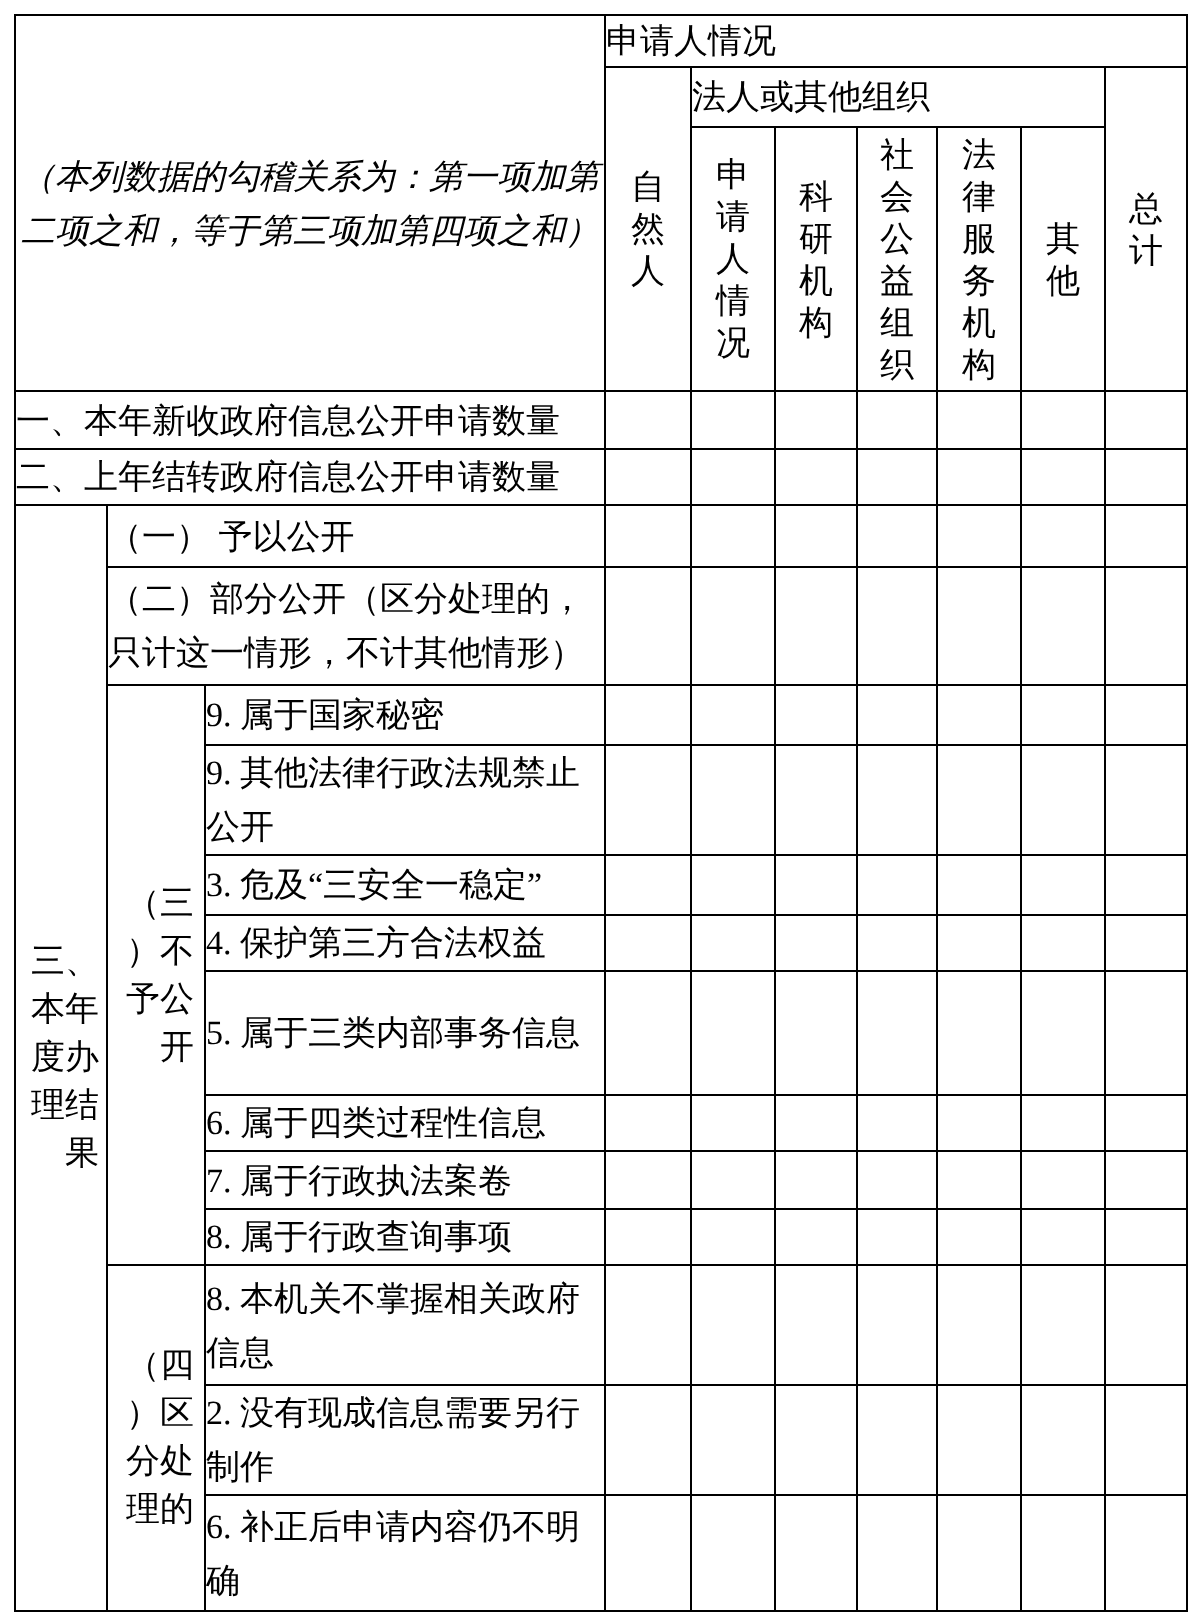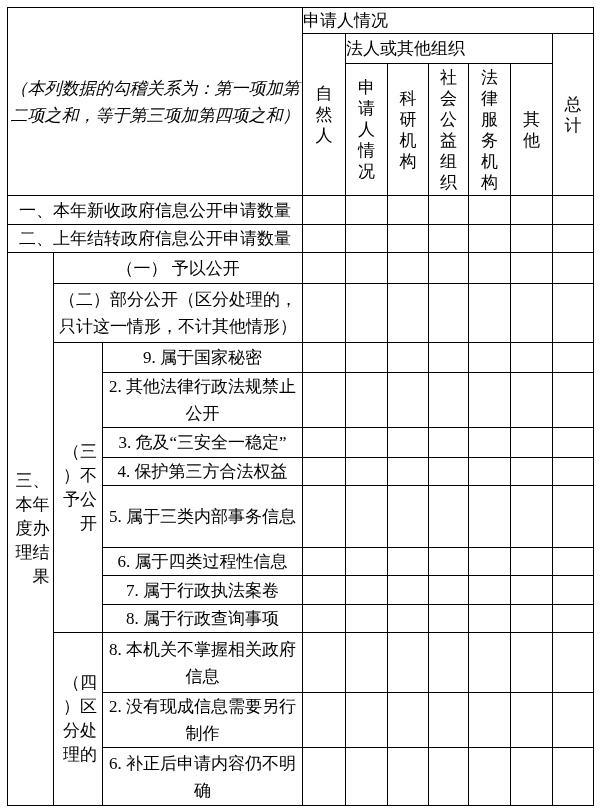--- a/index.html
+++ b/index.html
@@ -44,21 +44,21 @@
   td.grp .stack2 {
     width: 38px;
     margin: 0 auto;
     line-height: 24px;
     word-break: break-all;
     line-break: anywhere;
     text-align: right;
   }
   
   td.lbl {
-    text-align: center;
+    text-align: left;
     padding: 1px 2px 1px 4px;
     line-height: 27px;
     margin-left: 16px;
   }
   td.datacell { background: #fff; }
 </style>
 </head>
 <body>
 
 <div class="sheet">
@@ -161,21 +161,21 @@
       <td class="lbl">9. 属于国家秘密</td>
       <td class="datacell"></td>
           <td class="datacell"></td>
           <td class="datacell"></td>
           <td class="datacell"></td>
           <td class="datacell"></td>
           <td class="datacell"></td>
           <td class="datacell"></td>
     </tr>
     <tr style="height:53px">
-      <td class="lbl">2. 其他法律行政法规禁止公开</td>
+      <td class="lbl">9. 其他法律行政法规禁止公开</td>
       <td class="datacell"></td>
           <td class="datacell"></td>
           <td class="datacell"></td>
           <td class="datacell"></td>
           <td class="datacell"></td>
           <td class="datacell"></td>
           <td class="datacell"></td>
     </tr>
     <tr style="height:30px">
       <td class="lbl">3. 危及“三安全一稳定”</td>

